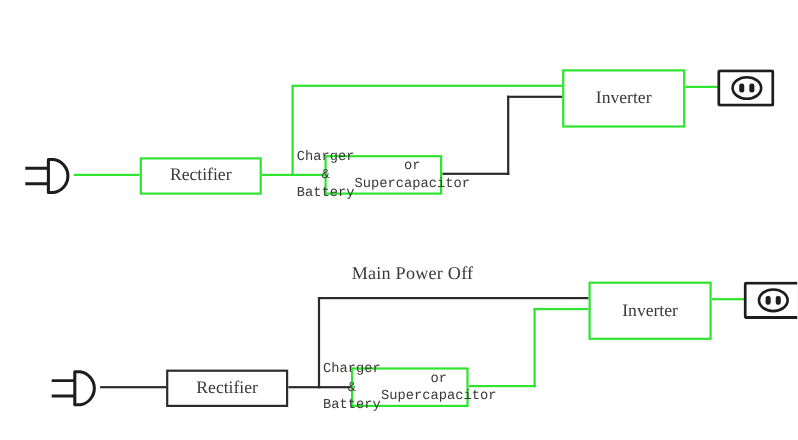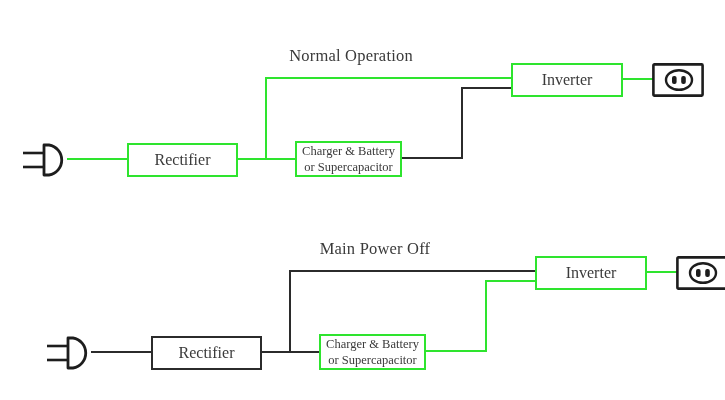--- a/index.html
+++ b/index.html
@@ -36,34 +36,33 @@
 
   .box{
     position:absolute;box-sizing:border-box;background:#ffffff;
     border:2px solid var(--green);
     display:flex;align-items:center;justify-content:center;
     font-size:16px;color:var(--text);text-align:center;
   }
   .box-dark{border-color:var(--black);}
   .box-rectifier{left:127px;top:143px;width:111px;height:34px;align-items:center;}
   .box-charger{left:295px;top:141px;width:107px;height:36px;
-    flex-direction:column;font-size:12.5px;line-height:1.32;}
-  .box-inverter{left:511px;top:63px;width:112px;height:34px;}
+    flex-direction:row;font-size:12.5px;line-height:1.32;font-family:Liberation Mono, monospace;}
+  .box-inverter{left:511px;top:63px;width:112px;height:53px;}
 
   .icon{position:absolute;}
   .icon-plug{left:20px;top:140px;width:48px;height:40px;}
   .icon-outlet{left:652px;top:63px;width:52px;height:34px;}
 </style>
 </head>
 <body>
 
 <div class="canvas">
 
   <section class="diagram d1">
-    <div class="title">Normal Operation</div>
 
     <div class="seg seg-in g"></div>
     <div class="seg seg-a g"></div>
     <div class="seg seg-vjunc g"></div>
     <div class="seg seg-rail g"></div>
     <div class="seg seg-out1 k"></div>
     <div class="seg seg-vcorner k"></div>
     <div class="seg seg-hcorner k"></div>
     <div class="seg seg-out2 g"></div>
 

